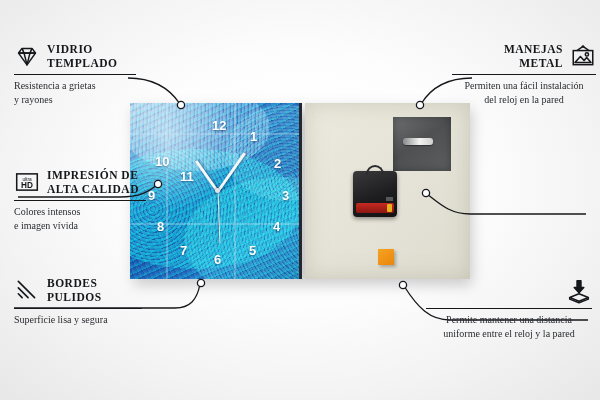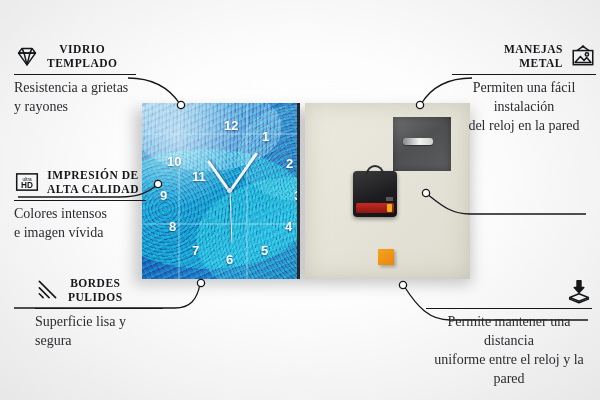--- a/index.html
+++ b/index.html
@@ -13,21 +13,21 @@
   }
   #stage { position:absolute; inset:0; width:600px; height:400px; }
 
   
   .product { position:absolute; left:130px; top:103px; width:340px; height:178px; }
   .panel-shadow{
     position:absolute; left:4px; top:6px; width:338px; height:176px;
     background:rgba(90,90,95,.30); filter:blur(7px); border-radius:2px;
   }
   .clock-front{
-    position:absolute; left:12px; top:0; width:158px; height:176px;
+    position:absolute; left:0; top:0; width:172px; height:176px;
     border-right:3px solid #24272b;
     overflow:hidden;
     background:
       radial-gradient(circle at 22% 18%, rgba(255,255,255,.55) 0%, rgba(255,255,255,0) 38%),
       repeating-linear-gradient(-24deg, rgba(0,235,220,.34) 0px, rgba(0,80,170,0) 3px, rgba(0,40,120,.30) 6px),
       repeating-linear-gradient(66deg, rgba(255,255,255,.13) 0px, rgba(255,255,255,0) 5px),
       linear-gradient(150deg,#9ec6e8 0%,#3d8fd4 18%,#1763bd 42%,#0f59b4 60%,#1b6fc6 78%,#0c4fa6 100%);
     text-align: center;
   }
   .wave{ position:absolute; border-radius:50%; mix-blend-mode:screen; }
@@ -81,23 +81,23 @@
     background:linear-gradient(145deg,#f7a321,#e8860d);
     box-shadow:2px 2px 3px rgba(0,0,0,.25);
   }
 
   
   .callout{ position:absolute; }
   .co-head{ display:flex; align-items:center; gap:7px; }
   .co-title{ font-weight:700; font-size:11.5px; letter-spacing:.5px;
              color:#15171a; line-height:1.22; text-transform:uppercase; }
   .rule{ height:1.4px; background:#15171a; margin:4px 0 4px; }
-  .co-desc{ font-size:14px; color:#2a2c30; line-height:1.35;font-family:Liberation Serif, serif; }
+  .co-desc{ font-size:10px; color:#2a2c30; line-height:1.35;font-family:Liberation Serif, serif; }
   .left .co-head{ justify-content:flex-start; }
-  .left .co-title{ text-align:center; }
+  .left .co-title{ text-align:left; }
   .left .co-desc{ text-align:left; }
   .right .co-head{ justify-content:flex-end; }
   .right .co-title{ text-align:right; }
   .right .co-desc{ text-align:center; }
   .ico{ width:26px; height:26px; flex:0 0 26px; display:block; }
 
   svg.links{ position:absolute; left:0; top:0; width:600px; height:400px;
              pointer-events:none; }
 </style>
 </head>
@@ -199,21 +199,21 @@
       <div>
         <div class="co-title">IMPRESIÓN DE</div>
         <div class="co-title">ALTA CALIDAD</div>
       </div>
     </div>
     <div class="rule"></div>
     <div class="co-desc">Colores intensos</div>
     <div class="co-desc">e imagen vívida</div>
   </div>
 
-  <div class="callout left" style="left:14px; top:276px; width:128px;margin-left:21px;">
+  <div class="callout left" style="left:14px; top:276px; width:128px;">
     <div class="co-head">
       <svg class="ico" viewBox="0 0 24 24">
         <g stroke="#15171a" stroke-width="1.5" stroke-linecap="round">
           <path d="M4 4 L19 19"></path>
           <path d="M4 10 L13 19"></path>
           <path d="M4 15.5 L7.5 19"></path>
         </g>
       </svg>
       <div>
         <div class="co-title">BORDES</div>

